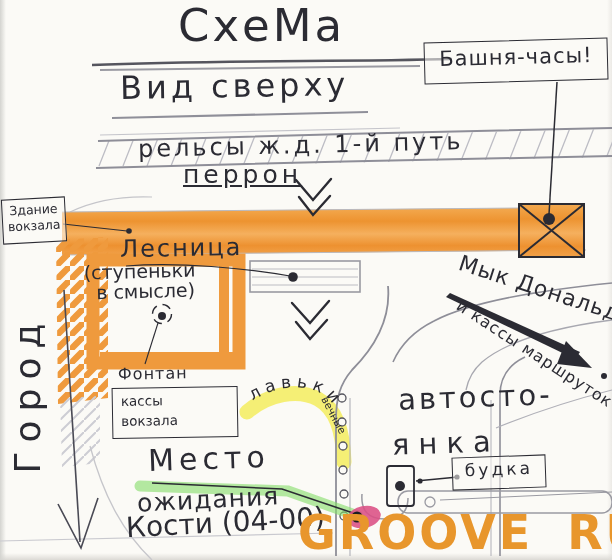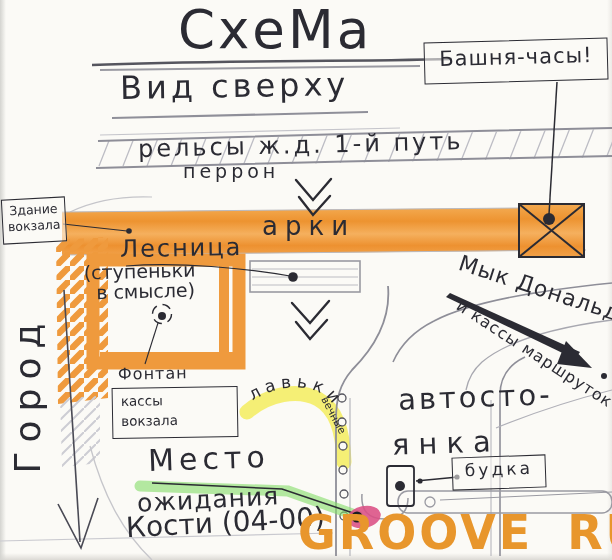--- a/index.html
+++ b/index.html
@@ -8,24 +8,24 @@
     background:
       linear-gradient(to right,#d4d4d0 0px,rgba(212,212,208,0) 6px),
       linear-gradient(to top,#dcdad5 0px,rgba(220,218,213,0) 7px),
       linear-gradient(to left,#eceae6 0px,rgba(236,234,230,0) 5px),
       #fbfaf6;
     font-family:"DejaVu Sans",sans-serif;color:#2b2b33;
   }
   #sketch{position:absolute;left:0;top:0;z-index:1;}
   .lbl{position:absolute;z-index:3;white-space:nowrap;color:#2b2b33;line-height:1.05;}
   .bx{border:1.6px solid #2b2b33;background:rgba(251,250,246,.55);}
-  .title{font-size:53px;letter-spacing:3px;}
+  .title{font-size:45px;letter-spacing:3px;}
   .subtitle{font-size:32px;letter-spacing:4px;transform:rotate(-1deg);}
   .rails{font-size:24px;letter-spacing:3px;transform:rotate(-1.4deg);}
-  .platform{font-size:19px;letter-spacing:4px;}
+  .platform{font-size:25px;letter-spacing:4px;text-decoration:underline;}
   .arches{font-size:26px;letter-spacing:7px;}
   .stairs{font-size:24px;letter-spacing:2px;transform:rotate(-1deg);}
   .note{font-size:19px;transform:rotate(-1.5deg);}
   .city{left:-62px;top:372px;width:185px;height:44px;transform:rotate(-90deg);
         font-size:36px;letter-spacing:9px;text-align:center;}
   .mcd{font-size:22px;letter-spacing:1px;transform:rotate(18deg);}
   .mcdsub{font-size:16px;letter-spacing:1px;transform:rotate(33deg);}
   .parking1{font-size:29px;letter-spacing:3px;transform:rotate(-2deg);}
   .parking2{font-size:29px;letter-spacing:9px;transform:rotate(-2deg);}
   .meet1{font-size:30px;letter-spacing:5px;transform:rotate(-2deg);}
@@ -194,21 +194,20 @@
 
   <div class="lbl rails" style="left:138px;top:133px;">рельсы ж.д.  1-й путь</div>
 
   <div class="lbl platform" style="left:183px;top:162px;">перрон</div>
 
   <div class="lbl bx smallbox" style="left:2px;top:198px;width:62px;height:40px;">
     <span>Здание</span><br>
     <span>вокзала</span>
   </div>
 
-  <div class="lbl arches" style="left:262px;top:213px;">арки</div>
 
   <div class="lbl stairs" style="left:120px;top:236px;">Лесница</div>
   <div class="lbl note" style="left:84px;top:262px;">
     <span>(ступеньки</span><br>
     <span style="margin-left:12px;">в смысле)</span>
   </div>
 
   <div class="lbl fnt" style="left:118px;top:366px;">Фонтан</div>
   <div class="lbl bx fntbox" style="left:112px;top:387px;width:116px;height:46px;">
     <span>кассы</span><br>

